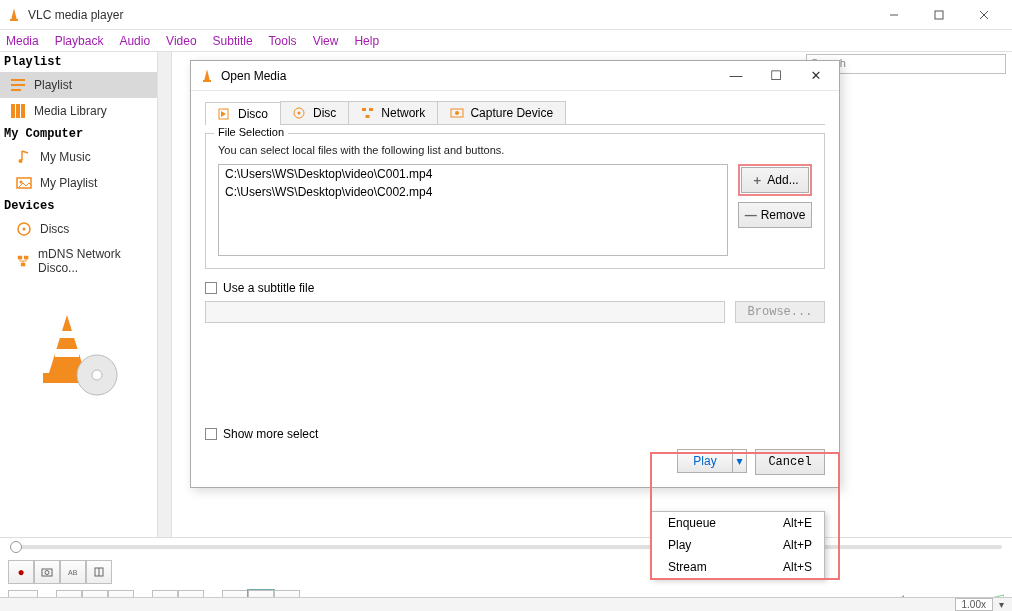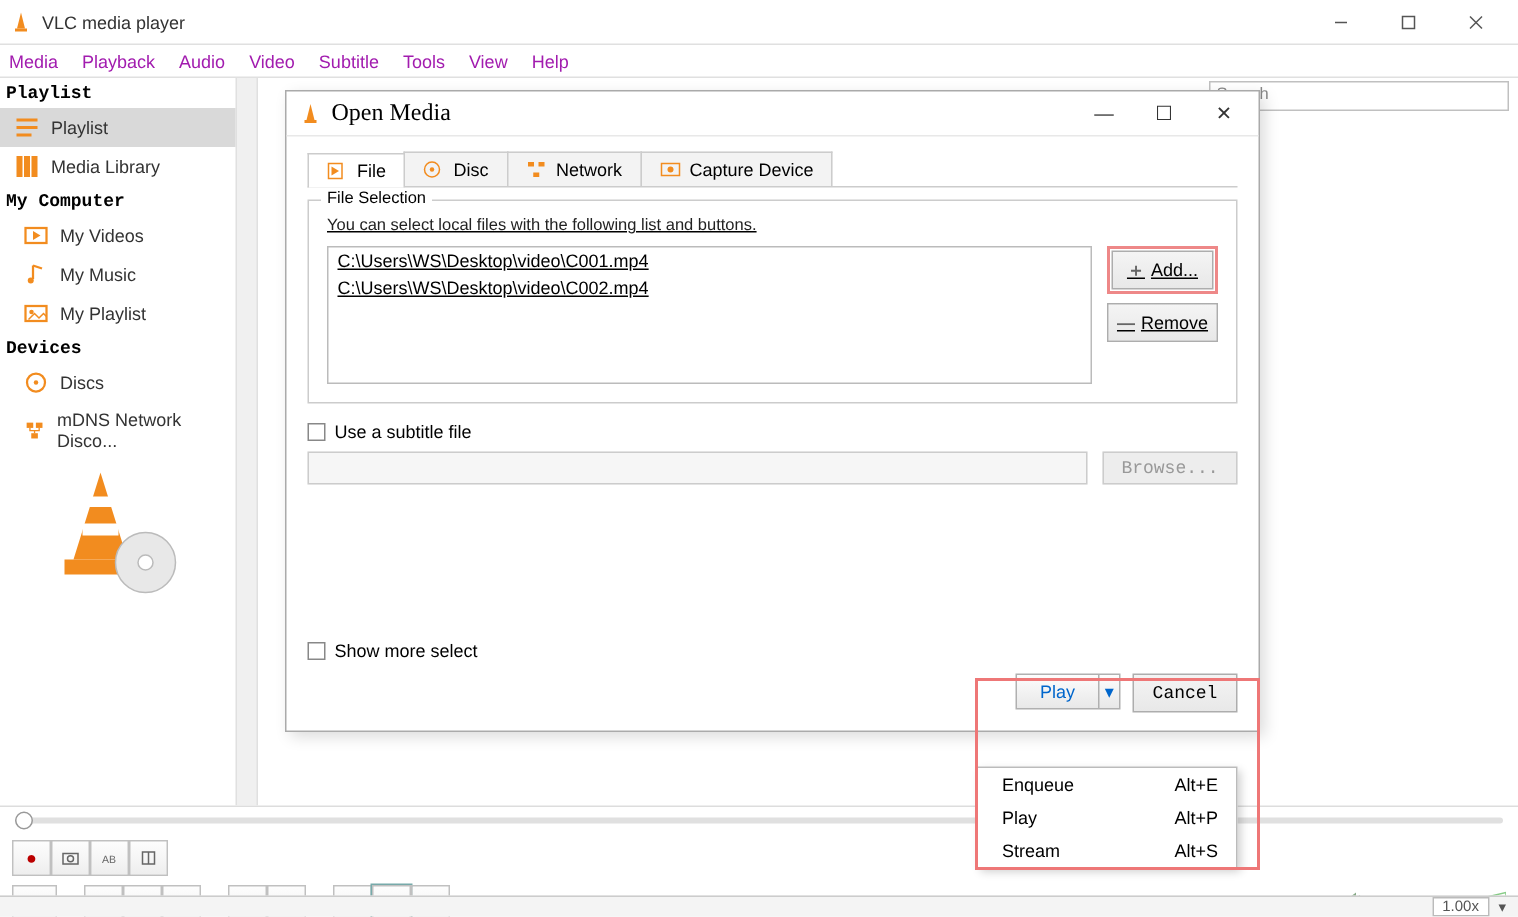--- a/index.html
+++ b/index.html
@@ -46,30 +46,30 @@
     .vol-triangle { width: 60px; height: 18px; }
     .vol-pct { font-size: 10px; color: #4a8; }
 
     .statusbar { position: absolute; left: 0; right: 0; bottom: 0; height: 14px; background: #f4f4f4; border-top: 1px solid #ccc; font-size: 10px; color: #555; display: flex; justify-content: flex-end; align-items: center; padding: 0 8px; gap: 6px; }
     .statusbar .zoom-box { border: 1px solid #bbb; padding: 0 6px; background: #fff; }
 
     
     .dialog { position: absolute; left: 190px; top: 60px; width: 650px; height: 428px; background: #fff; border: 1px solid #aaa; box-shadow: 3px 3px 10px rgba(0,0,0,0.15); }
     .dialog .dlg-title { height: 30px; display: flex; align-items: center; padding: 0 8px; border-bottom: 1px solid #e8e8e8; }
     .dialog .dlg-title .cone { width: 16px; height: 16px; margin-right: 6px; }
-    .dialog .dlg-title .t { font-size: 16px; flex: 1; font-family: Liberation Serif, serif; }
+    .dialog .dlg-title .t { font-size: 12px; flex: 1; font-family: Liberation Sans, sans-serif; }
     .dialog .dlg-title .win-controls { display: flex; gap: 10px; }
     .dialog .dlg-title .win-controls div { width: 30px; display: flex; justify-content: center; font-size: 13px; color: #333; }
 
     .tabs { display: flex; margin: 10px 14px 0 14px; font-family: "Courier New", monospace; font-size: 12px; border-bottom: 1px solid #ccc; }
     .tab { padding: 4px 12px; border: 1px solid #ccc; border-bottom: none; background: #f3f3f3; display: flex; align-items: center; gap: 6px; margin-right: -1px; }
     .tab.active { background: #fff; position: relative; top: 1px; }
     .tab .ticon { width: 14px; height: 12px; display: inline-block; }
 
-    .groupbox { margin: 8px 14px; border: 1px solid #ccc; padding: 10px 12px 12px 12px; position: relative; font-family: "Courier New", monospace; font-size: 12px; text-decoration: underline; }
+    .groupbox { margin: 8px 14px; border: 1px solid #ccc; padding: 10px 12px 12px 12px; position: relative; font-family: "Courier New", monospace; font-size: 12px; }
     .groupbox .legend { position: absolute; top: -8px; left: 8px; background: #fff; padding: 0 4px; font-size: 11px; }
     .groupbox .desc { font-size: 11px; color: #222; margin-bottom: 8px; }
     .file-row { display: flex; gap: 10px; }
     .file-list { flex: 1; height: 92px; border: 1px solid #bbb; background: #fff; font-family: "Segoe UI", sans-serif; font-size: 12px; overflow: hidden; }
     .file-list .f { padding: 2px 6px; }
     .side-btns { display: flex; flex-direction: column; gap: 6px; width: 74px; }
     .std-btn { height: 26px; border: 1px solid #adadad; background: linear-gradient(#f4f4f4,#e8e8e8); font-family: "Courier New", monospace; font-size: 12px; display: flex; align-items: center; justify-content: center; gap: 4px; }
     .add-highlight { border: 2px solid #e88; padding: 1px; }
 
     .sub-row { margin: 12px 14px 0 14px; font-family: "Courier New", monospace; font-size: 12px; display: flex; align-items: center; gap: 6px; }
@@ -159,29 +159,20 @@
             <rect x="11" y="1" width="4" height="14" class="i-orange"></rect>
           </svg>
         </span>
       <span>Media Library</span>
     </div>
 
     <div class="heading">My Computer</div>
     <div class="item sub">
       <span class="icon-wrap">
           <svg viewBox="0 0 16 16">
-            <rect x="1" y="3" width="14" height="10" fill="none" stroke="#f28c1f" stroke-width="1.5"></rect>
-            <path d="M6 5 L11 8 L6 11 Z" class="i-orange"></path>
-          </svg>
-        </span>
-      <span>My Videos</span>
-    </div>
-    <div class="item sub">
-      <span class="icon-wrap">
-          <svg viewBox="0 0 16 16">
             <path d="M6 2 V11" stroke="#f28c1f" stroke-width="1.5" fill="none"></path>
             <circle cx="4.5" cy="12" r="2" class="i-orange"></circle>
             <path d="M6 2 L12 4" stroke="#f28c1f" stroke-width="1.5"></path>
           </svg>
         </span>
       <span>My Music</span>
     </div>
     <div class="item sub">
       <span class="icon-wrap">
           <svg viewBox="0 0 16 16">
@@ -358,21 +349,21 @@
       <div>✕</div>
     </div>
   </div>
 
   <div class="tabs">
     <div class="tab active">
       <span class="ticon"><svg viewBox="0 0 14 12">
             <rect x="1" y="1" width="9" height="10" fill="#fff" stroke="#f28c1f"></rect>
             <path d="M3 3 L8 6 L3 9 Z" fill="#f28c1f"></path>
           </svg></span>
-      <span>File</span>
+      <span>Disco</span>
     </div>
     <div class="tab">
       <span class="ticon"><svg viewBox="0 0 14 12">
             <circle cx="6" cy="6" r="5" fill="none" stroke="#f28c1f"></circle>
             <circle cx="6" cy="6" r="1.5" fill="#f28c1f"></circle>
           </svg></span>
       <span>Disc</span>
     </div>
     <div class="tab">
       <span class="ticon"><svg viewBox="0 0 14 12">

